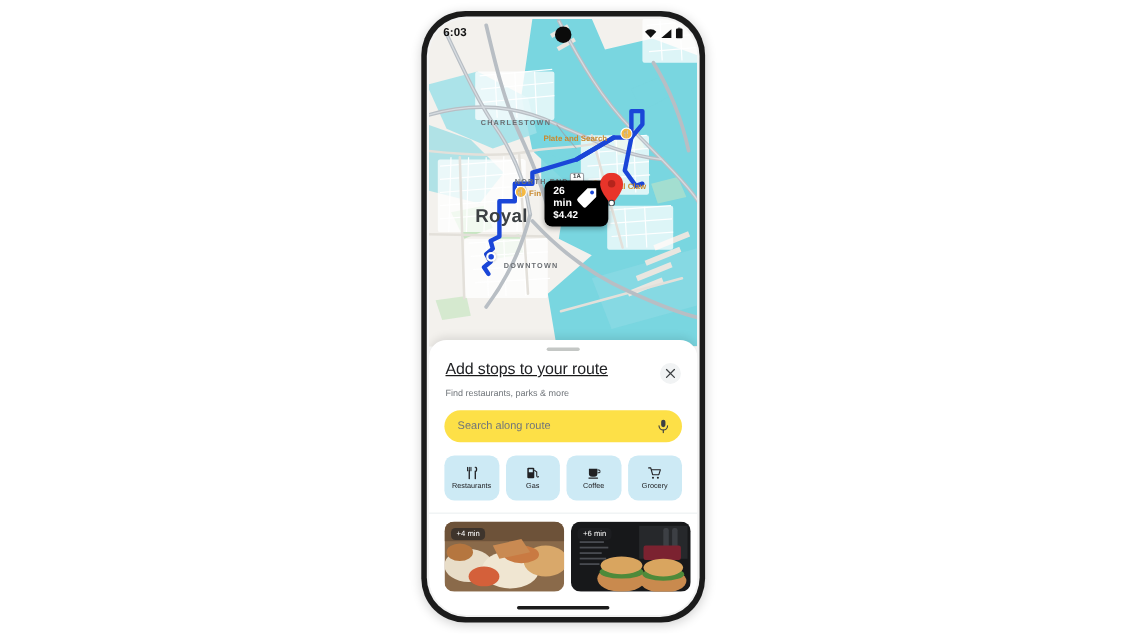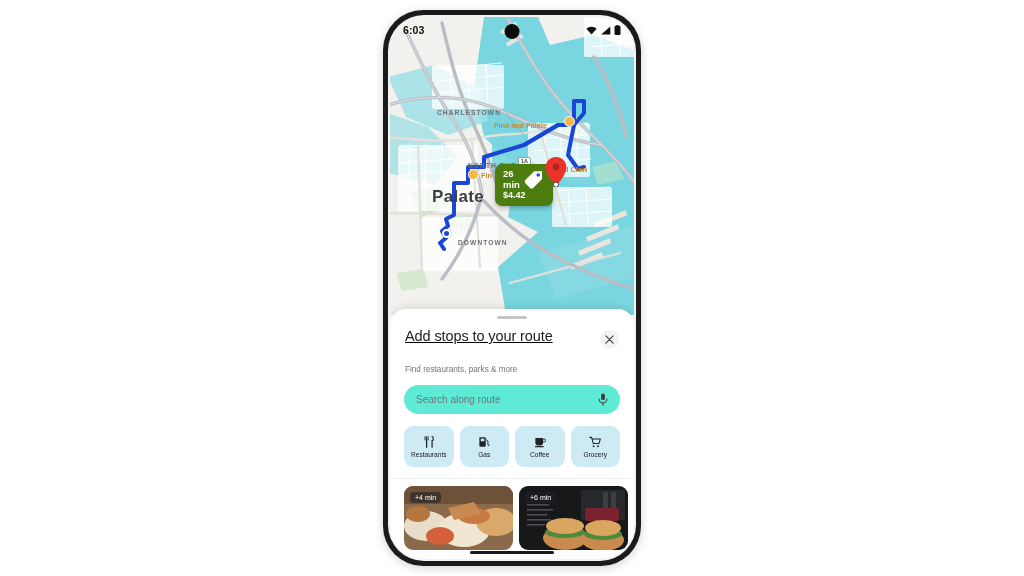--- a/index.html
+++ b/index.html
@@ -89,21 +89,21 @@
     position: absolute;
     background: #fff; border: 1px solid #9aa0a6;
     border-radius: 2px;
     font-size: 5.5px; font-weight: 700; color: #3c4043;
     padding: 1px 2px; line-height: 1;
   }
 
   
   .route-badge {
     position: absolute;
-    background: #4d7c0f;
+    background: #000000;
     color: #fff;
     border-radius: 7px;
     padding: 4px 8px 5px 8px;
     line-height: 1.18;
     box-shadow: 0 2px 5px rgba(0,0,0,.28);
     z-index: 20;
   }
   .route-badge .rb-time {
     font-size: 9.5px; font-weight: 700;
     display: flex; align-items: center; gap: 3px;
@@ -133,33 +133,33 @@
     width: 30px; height: 3px; border-radius: 2px;
     background: #c4c7c5;
     margin: 7px auto 0 auto;
   }
   .sheet-head {
     display: flex; align-items: flex-start; justify-content: space-between;
     padding: 9px 15px 0 15px;
     text-decoration: underline;
   }
   .sheet-title { font-size: 14.5px; font-weight: 400; color: #202124; letter-spacing: -.1px; }
-  .sheet-sub { font-size: 8.2px; color: #70757a; margin-top: 16px; padding: 0 15px; }
+  .sheet-sub { font-size: 8.2px; color: #70757a; margin-top: 4px; padding: 0 15px; }
   .close-btn {
     width: 19px; height: 19px; border-radius: 50%;
     background: #f1f3f4;
     display: flex; align-items: center; justify-content: center;
     flex: 0 0 auto; margin-top: 2px;
     cursor: pointer;
   }
 
   .searchbar {
     margin: 11px 14px 0 14px;
     height: 29px;
-    background: #5eead4;
+    background: #fde047;
     border-radius: 16px;
     display: flex; align-items: center;
     padding: 0 12px;
   }
   .search-ph { font-size: 10px; color: #70757a; flex: 1; }
 
   .chips {
     display: flex; gap: 6px;
     padding: 12px 14px 0 14px;
   }
@@ -314,24 +314,24 @@
                          L196,96 L186,108"></path>
                 <path d="M136,128 L170,108"></path>
                 <path d="M186,108 L180,138 L190,152 L196,150"></path>
               </g>
             </g>
           </svg>
 
           <div class="map-label lbl-hood" style="left:47px; top:92px;">CHARLESTOWN</div>
           <div class="map-label lbl-hood" style="left:78px; top:145px;">NORTH END</div>
           <div class="map-label lbl-hood" style="left:68px; top:222px;">DOWNTOWN</div>
-          <div class="map-label lbl-city" style="left:42px; top:170px;">Palate</div>
+          <div class="map-label lbl-city" style="left:42px; top:170px;">Royal</div>
 
           <div class="poi-dot" style="left:174px; top:99px;">🍴</div>
-          <div class="map-label lbl-poi" style="left:104px; top:104px;">Find and Palate</div>
+          <div class="map-label lbl-poi" style="left:104px; top:104px;">Plate and Search</div>
 
           <div class="poi-dot" style="left:146px; top:146px;">🍴</div>
           <div class="map-label lbl-poi" style="left:159px; top:148px;">Royal Claw</div>
 
           <div class="poi-dot" style="left:78px; top:152px;">🍴</div>
           <div class="map-label lbl-poi" style="left:91px; top:154px;">Fin</div>
 
           <div class="shield" style="left:128px; top:140px;">1A</div>
 
           <div class="origin-dot" style="left:52px; top:212px;"></div>

